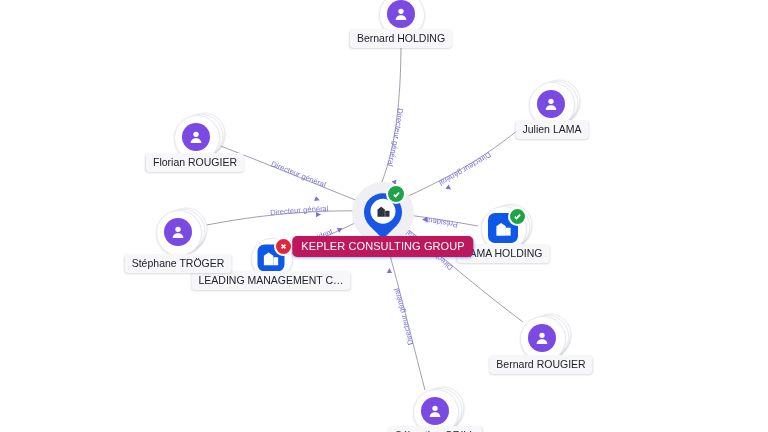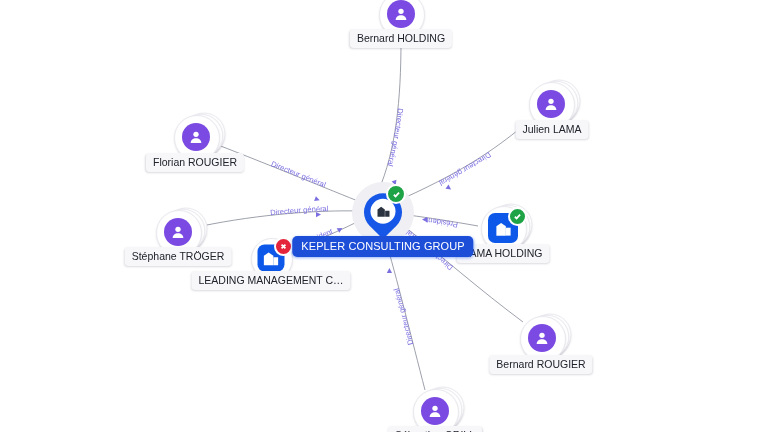--- a/index.html
+++ b/index.html
@@ -52,21 +52,21 @@
 
   
   .lbl{
     position:absolute;transform:translate(-50%,0);
     background:#f7f7fa;color:#20232b;
     font-size:10.5px;line-height:13px;
     padding:3px 7px;border-radius:4px;white-space:nowrap;
     box-shadow:0 1px 2px rgba(40,40,70,.17);
   }
   .lbl.primary{
-    background:#1d4ed8;color:#ffffff;font-size:11px;font-weight:400;
+    background:#be185d;color:#ffffff;font-size:11px;font-weight:400;
     padding:4px 9px;border-radius:5px;letter-spacing:.1px;
     box-shadow:0 1px 3px rgba(22,87,232,.45);
   }
 
   
   .halo{
     position:absolute;left:50%;top:50%;transform:translate(-50%,-50%);
     width:62px;height:62px;border-radius:50%;background:#f0f0f4;
   }
   
@@ -260,21 +260,21 @@
       <div class="card c2"></div>
       <div class="card c1"></div>
     <div class="avatar">
       <svg viewBox="0 0 24 24">
           <circle cx="12" cy="8" r="4"></circle>
           <path d="M4 21c0-4.4 3.6-7 8-7s8 2.6 8 7z"></path>
         </svg>
     </div>
   </div>
 </div>
-<div class="lbl" style="left:178px;top:247px;">Stéphane TRÖGER</div>
+<div class="lbl" style="left:178px;top:254px;">Stéphane TRÖGER</div>
 
 <div class="node" style="left:196px;top:137px;">
   <div class="stack">
     <div class="card c3"></div>
       <div class="card c2"></div>
       <div class="card c1"></div>
     <div class="avatar">
       <svg viewBox="0 0 24 24">
           <circle cx="12" cy="8" r="4"></circle>
           <path d="M4 21c0-4.4 3.6-7 8-7s8 2.6 8 7z"></path>

